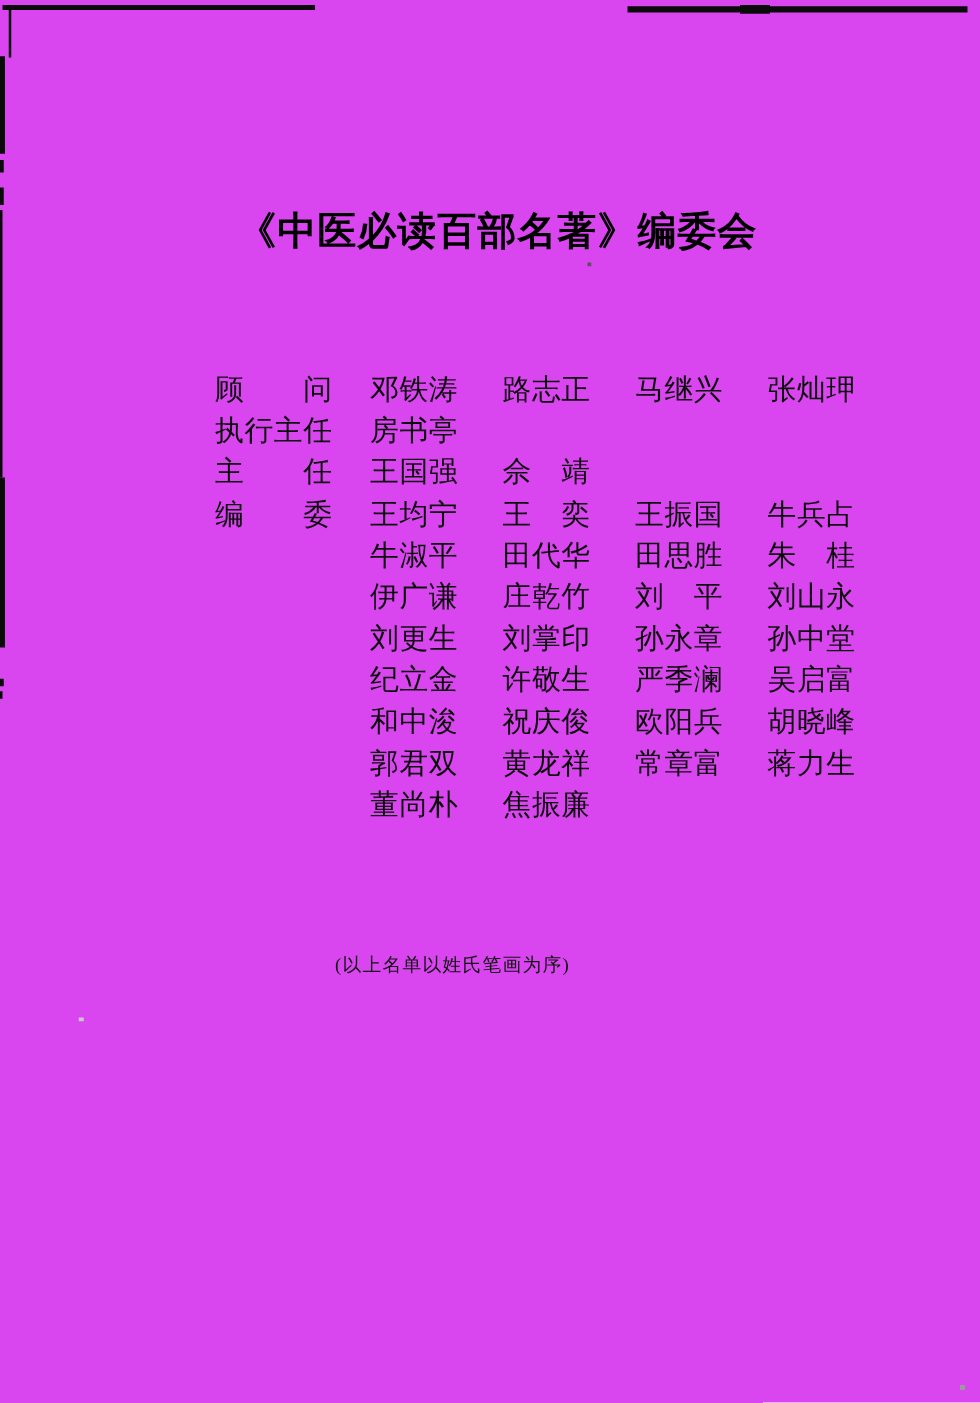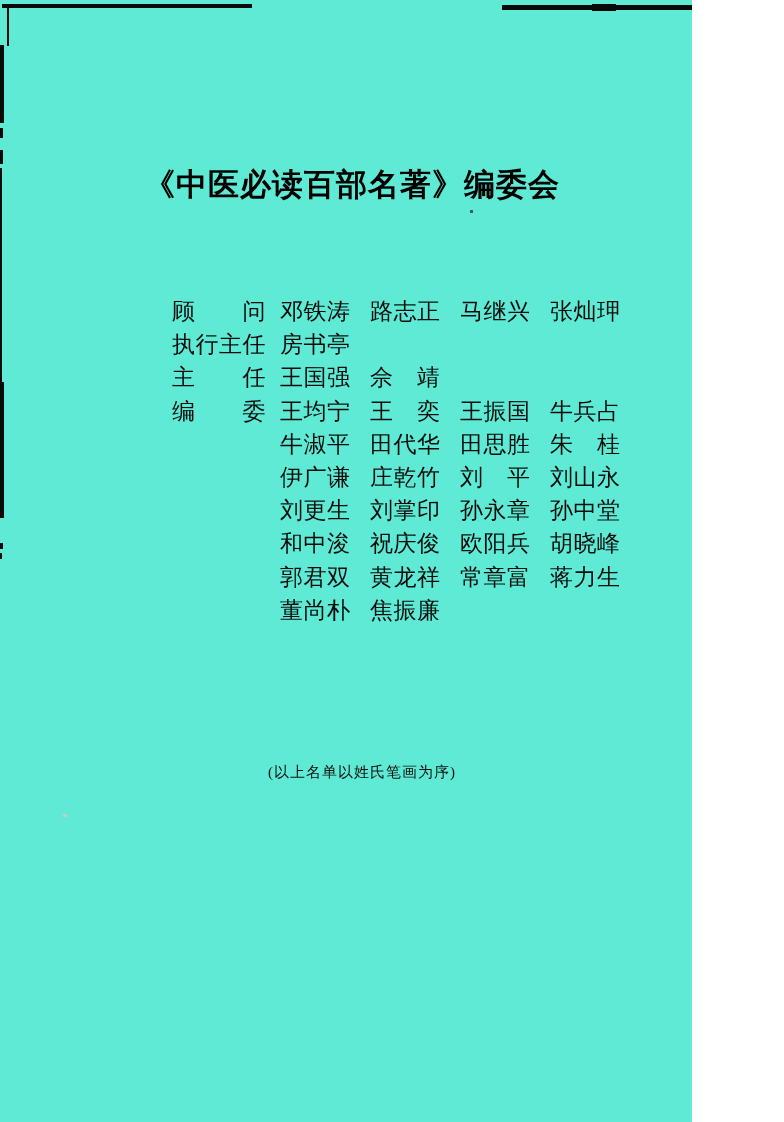--- a/index.html
+++ b/index.html
@@ -2,23 +2,23 @@
 <html><head>
 <meta charset="utf-8">
 <style>
   html, body {
     margin: 0;
     padding: 0;
     background: #ffffff;
   }
   .page {
     position: relative;
-    width: 692px;
+    width: 784px;
     height: 1122px;
-    background: #5eead4;
+    background: #d946ef;
     overflow: hidden;
     font-family: "Liberation Serif", "DejaVu Serif", serif;
     color: #0d0d0d;
     text-decoration: underline;
   }
 
   
   .artifact { position: absolute; background: #0a0a0a; }
   .a-top-1   { left: 2px;   top: 4px;    width: 250px; height: 4px; }
   .a-top-2   { left: 502px; top: 5px;    width: 272px; height: 5px; }
@@ -68,20 +68,21 @@
     width: 96px;
     margin-right: 12px;
     letter-spacing: 0.5px;
     white-space: pre;
   }
   .row .name {
     flex: none;
     width: 90px;
     letter-spacing: 0.5px;
     white-space: pre;
+    margin-left: 16px;
   }
 
   .note {
     position: absolute;
     left: 268px;
     top: 763px;
     font-size: 15px;
     letter-spacing: 1px;
     white-space: pre;
     color: #111;
@@ -157,20 +158,27 @@
     </div>
 
     <div class="row">
       <span class="label"></span>
       <span class="name">刘更生</span>
       <span class="name">刘掌印</span>
       <span class="name">孙永章</span>
       <span class="name">孙中堂</span>
     </div>
 
+    <div class="row">
+      <span class="label"></span>
+      <span class="name">纪立金</span>
+      <span class="name">许敬生</span>
+      <span class="name">严季澜</span>
+      <span class="name">吴启富</span>
+    </div>
 
 
     <div class="row">
       <span class="label"></span>
       <span class="name">和中浚</span>
       <span class="name">祝庆俊</span>
       <span class="name">欧阳兵</span>
       <span class="name">胡晓峰</span>
     </div>
 

